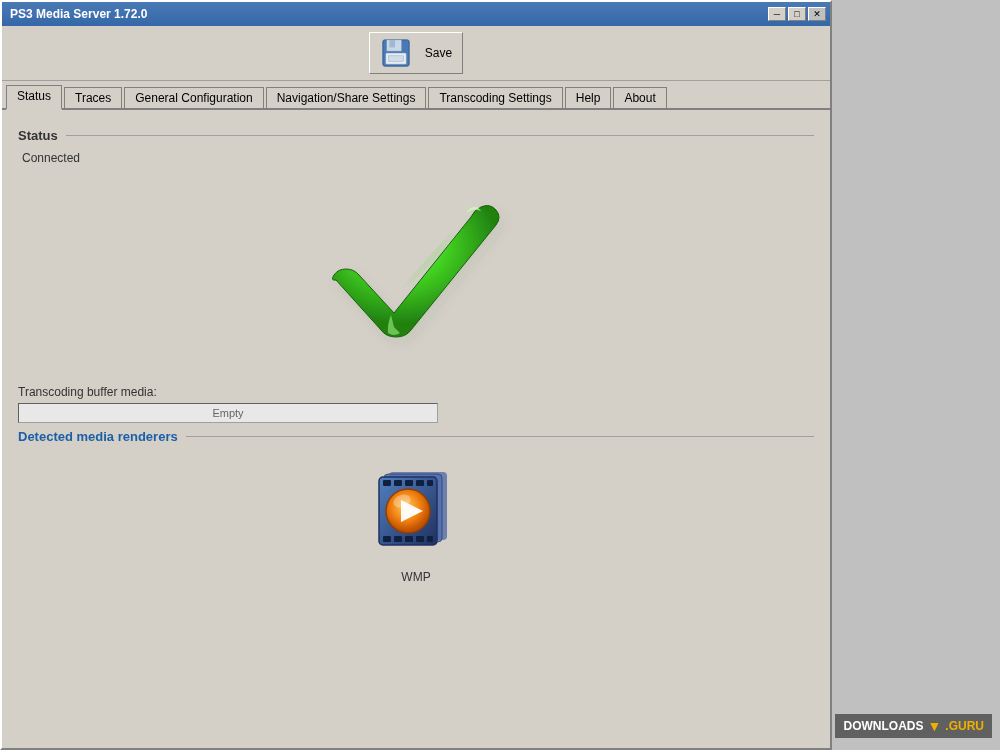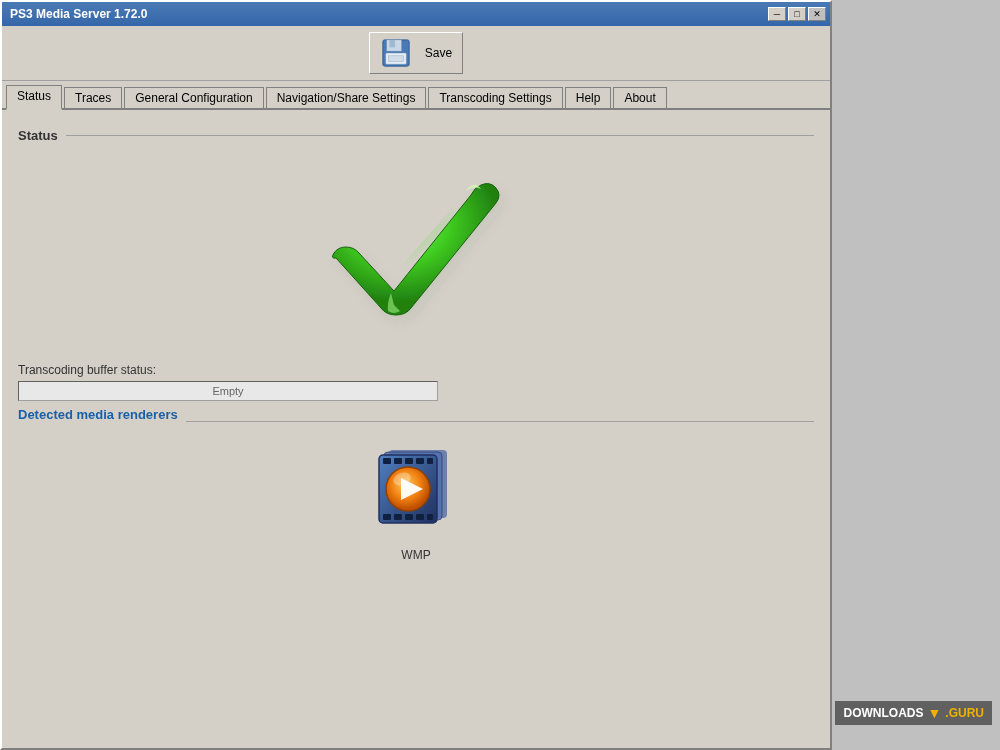--- a/index.html
+++ b/index.html
@@ -313,20 +313,21 @@
     </div>
   </div>
 
   <div class="content-area" style="position: relative;">
 
     <div class="section-header" style="margin-top: 8px;">
       <span class="section-title">Status</span>
       <div class="section-line"></div>
     </div>
 
+    <div class="status-text">Connected</div>
 
     <div class="checkmark-container">
       <svg class="checkmark-svg" viewBox="0 0 200 200" xmlns="http://www.w3.org/2000/svg">
         <defs>
           <radialGradient id="checkGrad1" cx="40%" cy="30%" r="60%">
             <stop offset="0%" style="stop-color:#80ff60;stop-opacity:1"></stop>
             <stop offset="50%" style="stop-color:#40cc20;stop-opacity:1"></stop>
             <stop offset="100%" style="stop-color:#208010;stop-opacity:1"></stop>
           </radialGradient>
           <radialGradient id="checkGrad2" cx="35%" cy="25%" r="50%">
@@ -344,28 +345,28 @@
 
           <path d="M30 100 L65 140 L155 48 Q158 42 162 40 Q156 34 150 40 L68 132 L38 100 Q34 96 30 96 Q26 96 28 99Z" fill="url(#checkGrad2)"></path>
 
           <path d="M150 38 Q158 32 165 36 Q160 28 152 35 Z" fill="#d0ffb0" opacity="0.7"></path>
           <path d="M75 140 Q71 150 72 158 Q78 162 84 158 L78 152 Z" fill="#a0ee80" opacity="0.6"></path>
         </g>
       </svg>
     </div>
 
     <div>
-      <div class="field-label">Transcoding buffer status:</div>
+      <div class="field-label">Transcoding buffer media:</div>
       <div class="progress-bar-container">
         <span class="progress-bar-text">Empty</span>
       </div>
     </div>
 
 
-    <div class="section-header section-header-blue" style="margin-top: 4px; align-items: flex-end;">
+    <div class="section-header section-header-blue" style="margin-top: 4px;">
       <span class="section-title" style="color: #1a5fa8; font-weight: bold;">Detected media renderers</span>
       <div class="section-line"></div>
     </div>
 
     <div class="renderers-area">
 
       <div class="renderer-item">
         <div class="renderer-icon">
           
           <svg width="90" height="90" viewBox="0 0 90 90" xmlns="http://www.w3.org/2000/svg">
@@ -403,20 +404,20 @@
 
             <ellipse cx="31" cy="39" rx="9" ry="6" fill="white" opacity="0.3" transform="rotate(-20 31 39)"></ellipse>
 
             <polygon points="30,38 30,60 52,49" fill="white" opacity="0.95"></polygon>
           </svg>
         </div>
         <span class="renderer-label">WMP</span>
       </div>
     </div>
 
-    <div class="watermark" style="position: fixed; bottom: 25px; right: 8px;">
+    <div class="watermark" style="position: fixed; bottom: 12px; right: 8px;">
       <span style="color: white; font-size: 12px; font-weight: bold;">DOWNLOADS</span>
       <span style="color: #f0b000; font-size: 14px;">▼</span>
       <span style="color: #f0b000; font-size: 12px; font-weight: bold; text-align: center;">.GURU</span>
     </div>
 
   </div>
 </div>
 
 </body></html>

